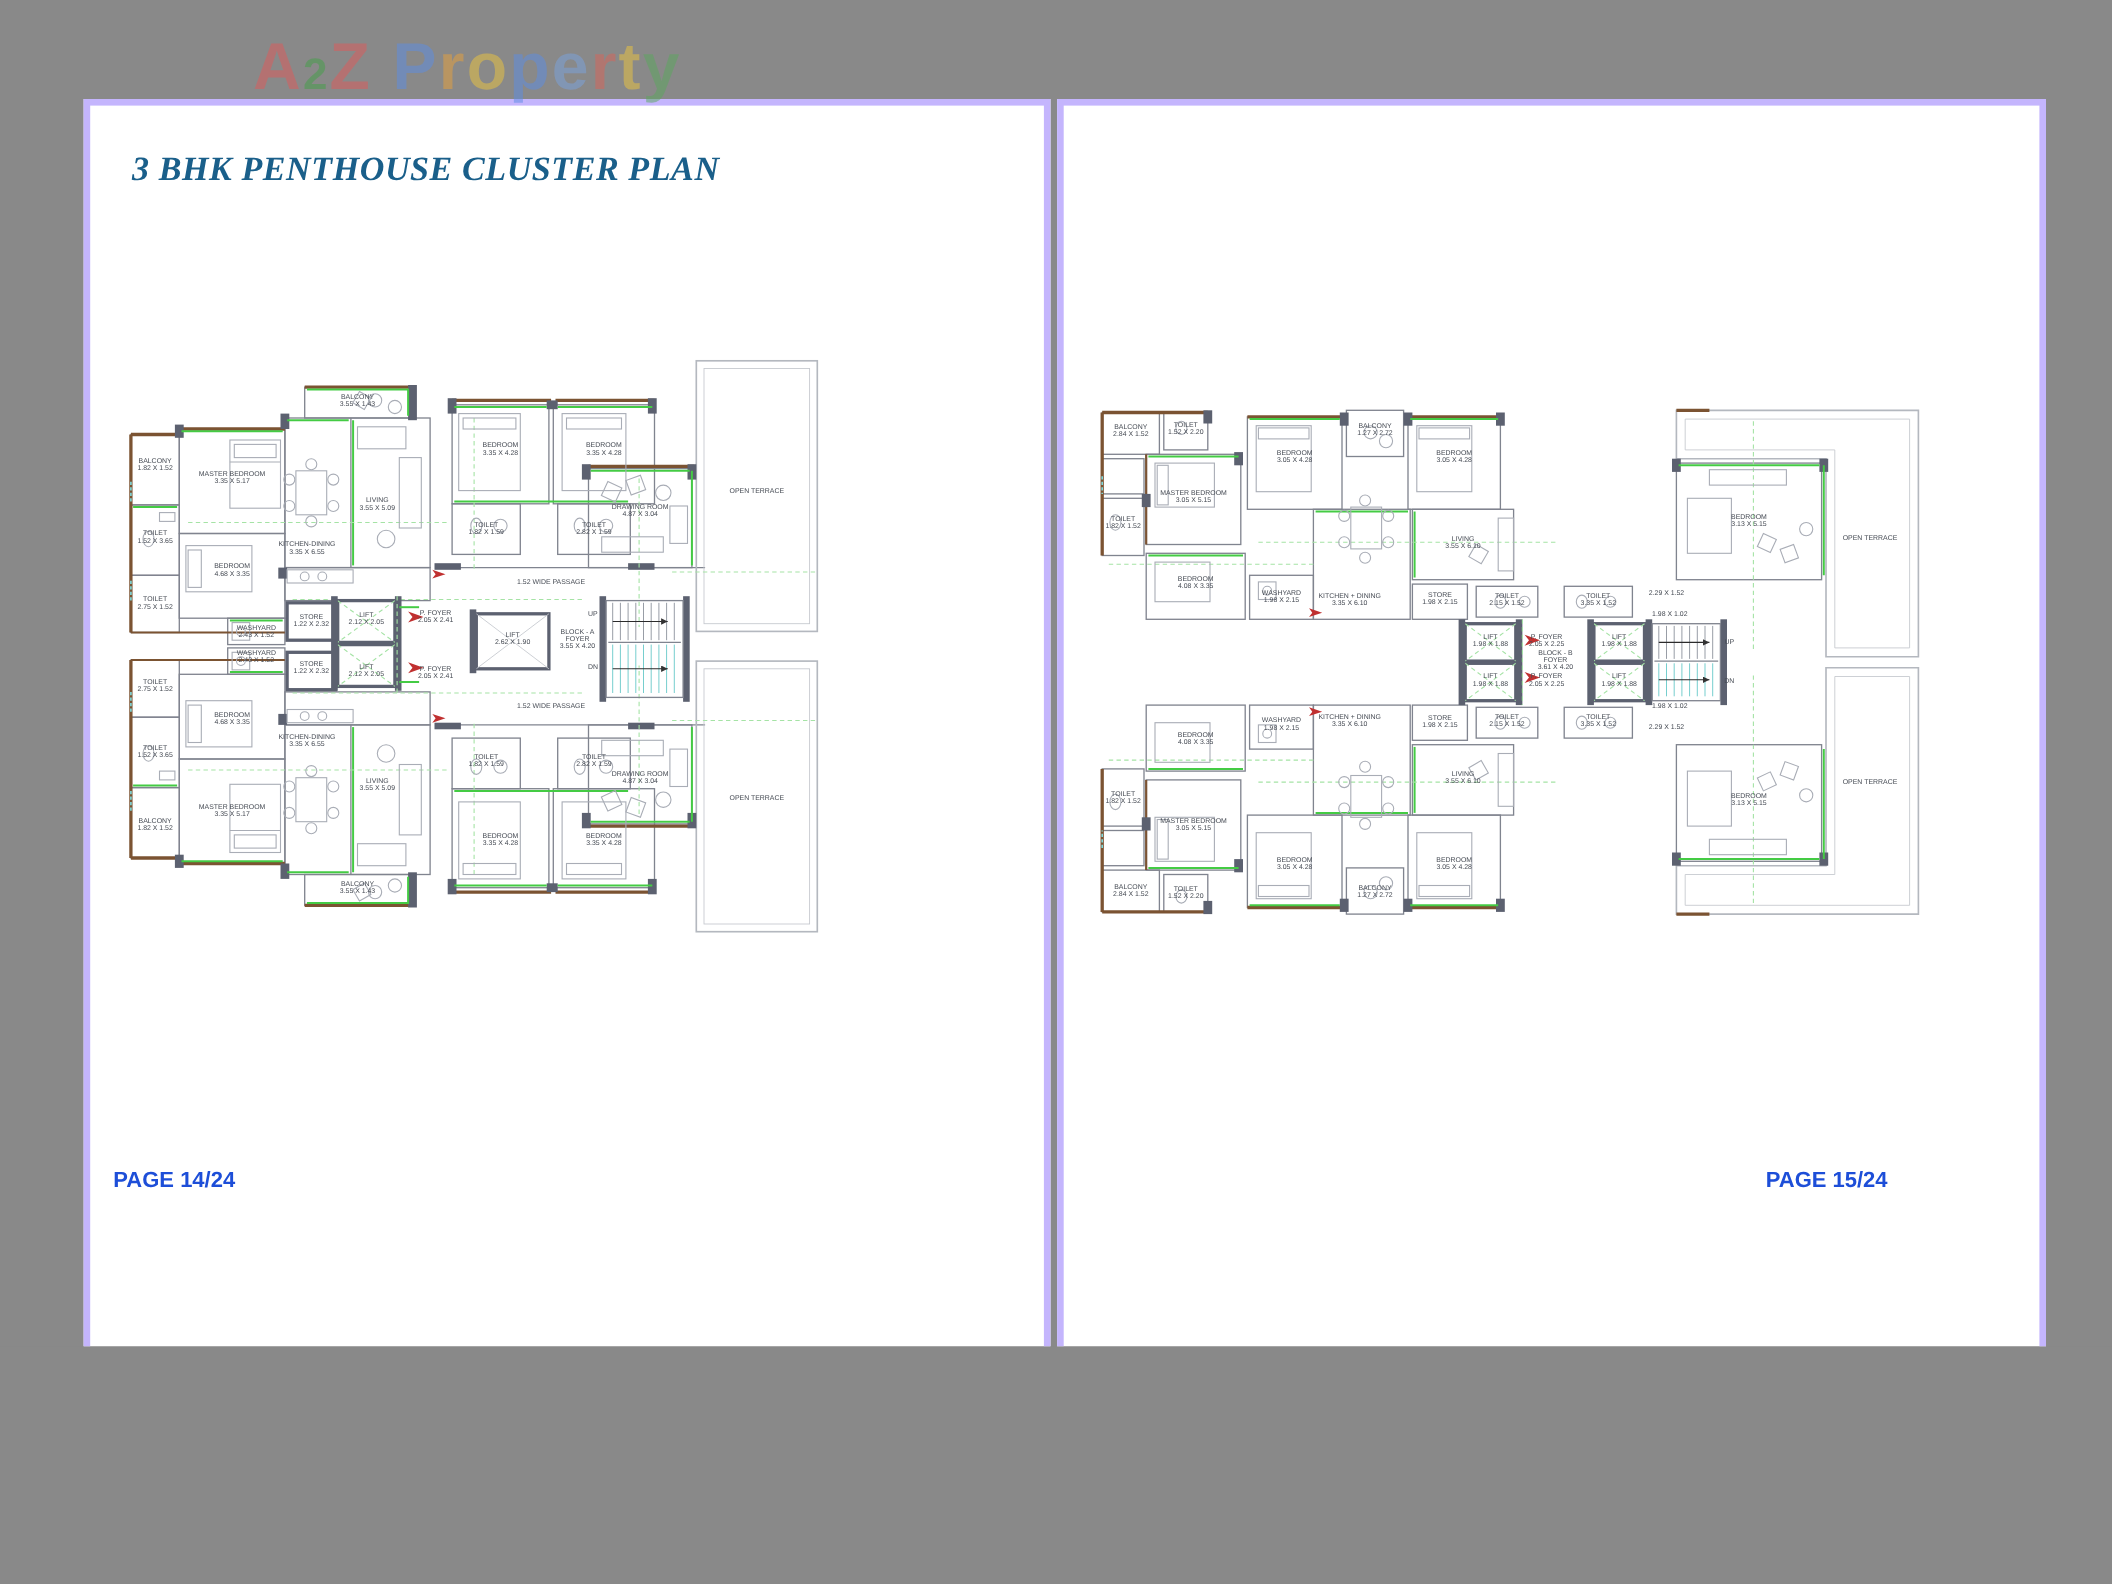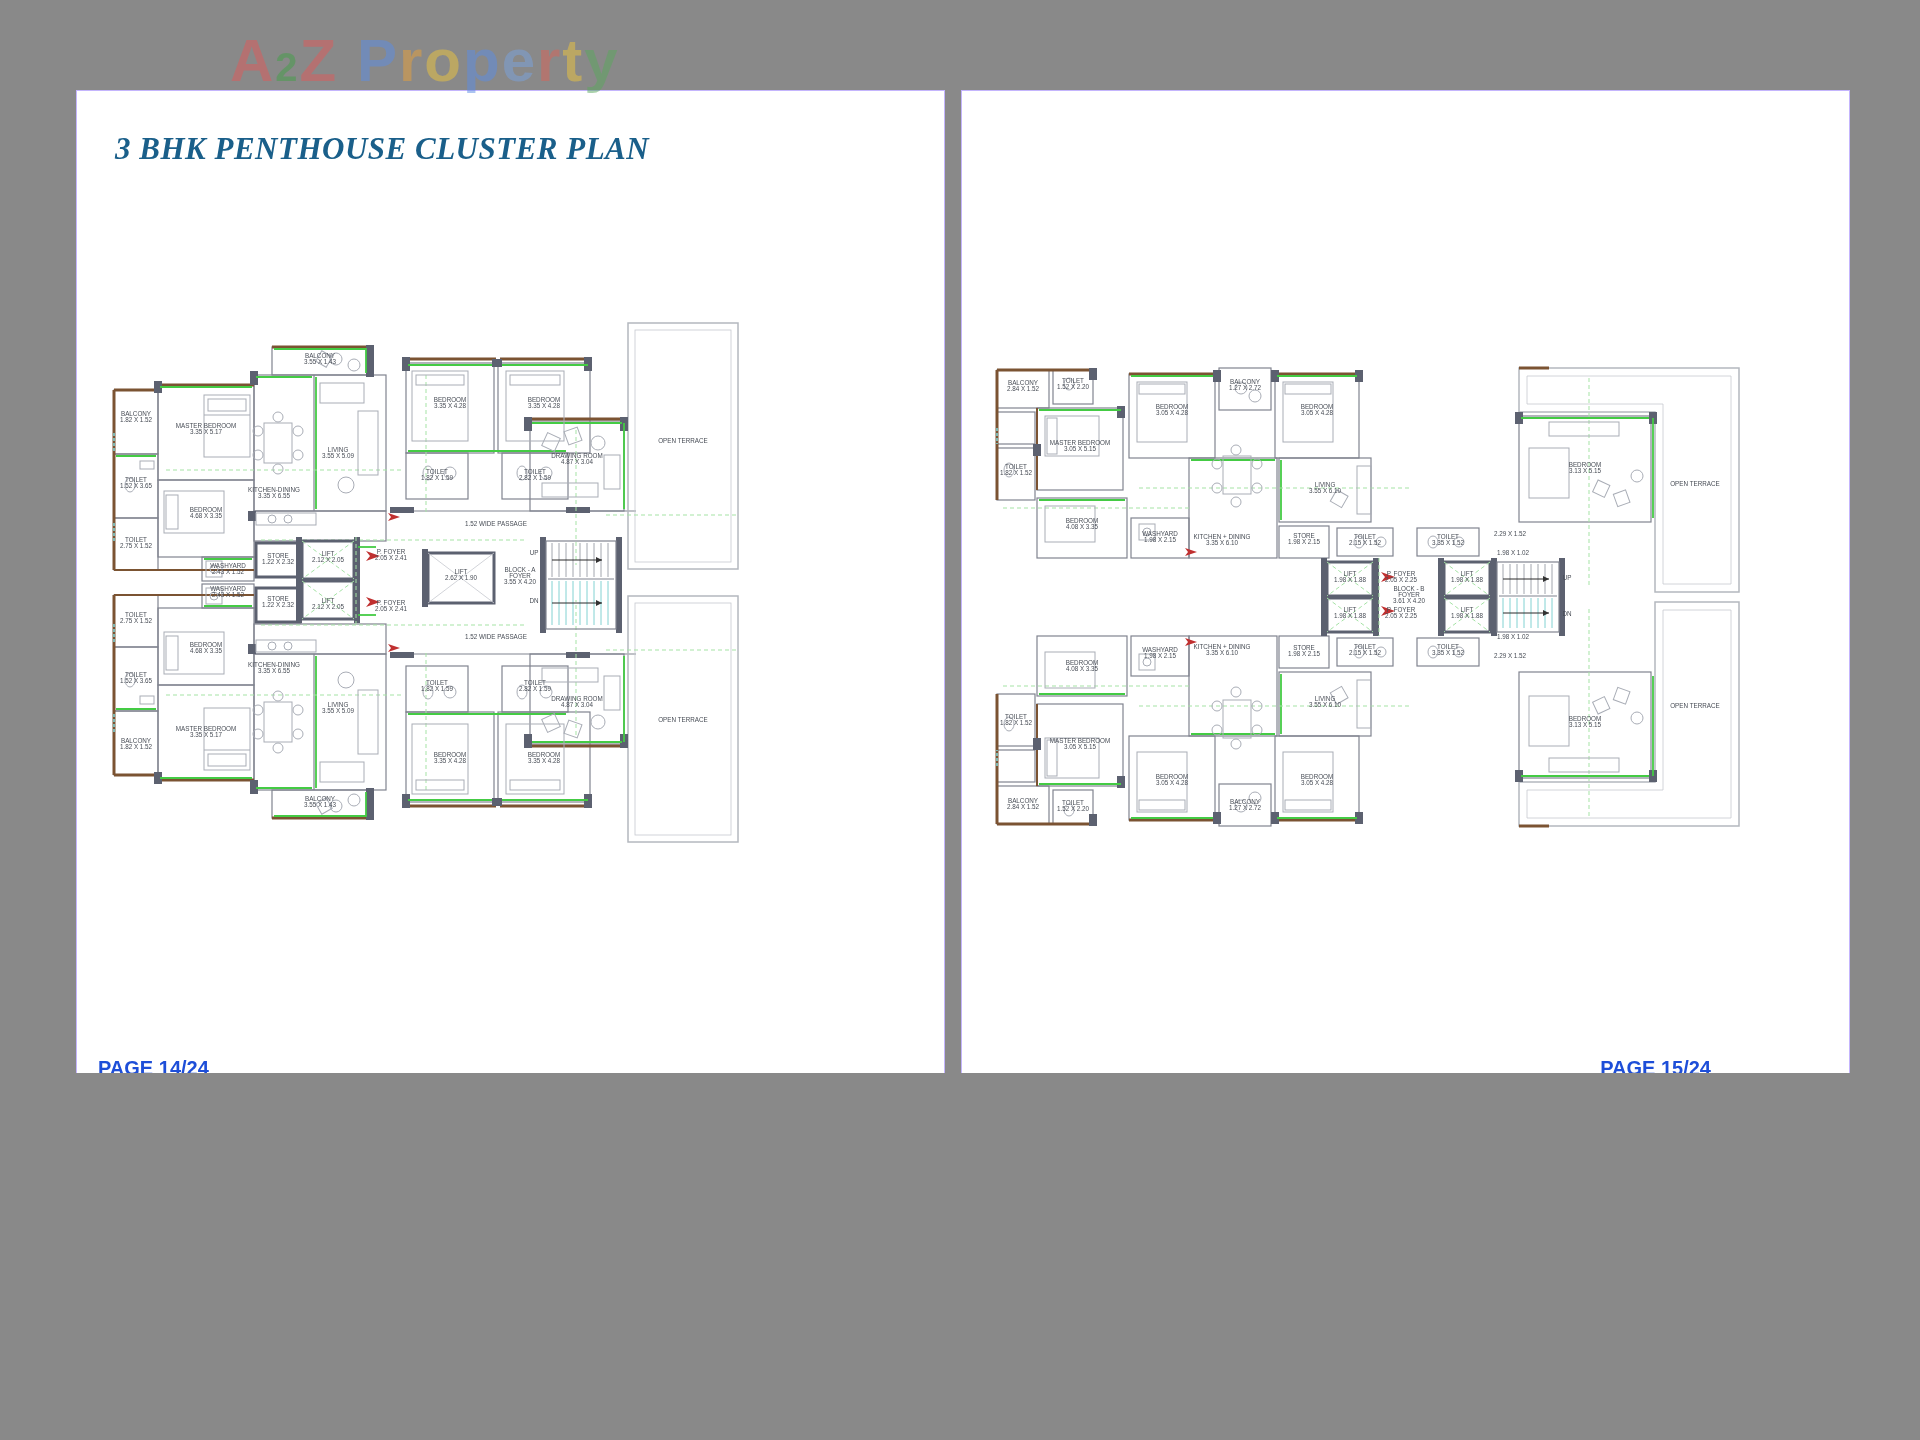--- a/index.html
+++ b/index.html
@@ -1,18 +1,18 @@
 <!DOCTYPE html>
 <html><head>
 <meta charset="utf-8">
 <style>
   html,body{margin:0;padding:0;background:#898989;}
-  .canvas{position:relative;width:1920px;height:1073px;background:#898989;overflow:hidden;
+  .canvas{position:relative;width:1920px;height:1224px;background:#898989;overflow:hidden;
           font-family:"Liberation Sans",sans-serif;}
-  .page{position:absolute;top:90px;height:1282px;background:#ffffff;border:1px solid #c4b5fd;}
+  .page{position:absolute;top:90px;height:1282px;background:#ffffff;border:6px solid #c4b5fd;}
   .page-a{left:76px;width:867px;}
   .page-b{left:961px;width:887px;}
   .title{position:absolute;top:40px;margin:0;font-family:"Liberation Serif",serif;
          font-style:italic;font-weight:bold;font-size:31px;color:#1a5f8a;letter-spacing:.5px;white-space:nowrap;}
   .page-a .title{left:38px;}
   .page-b .title{left:54px;}
   .footer{position:absolute;top:966px;font-size:20px;font-weight:bold;color:#1d4ed8;}
   .page-a .footer{left:21px;}
   .page-b .footer{right:138px;}
   .plan-wrap{position:absolute;}

